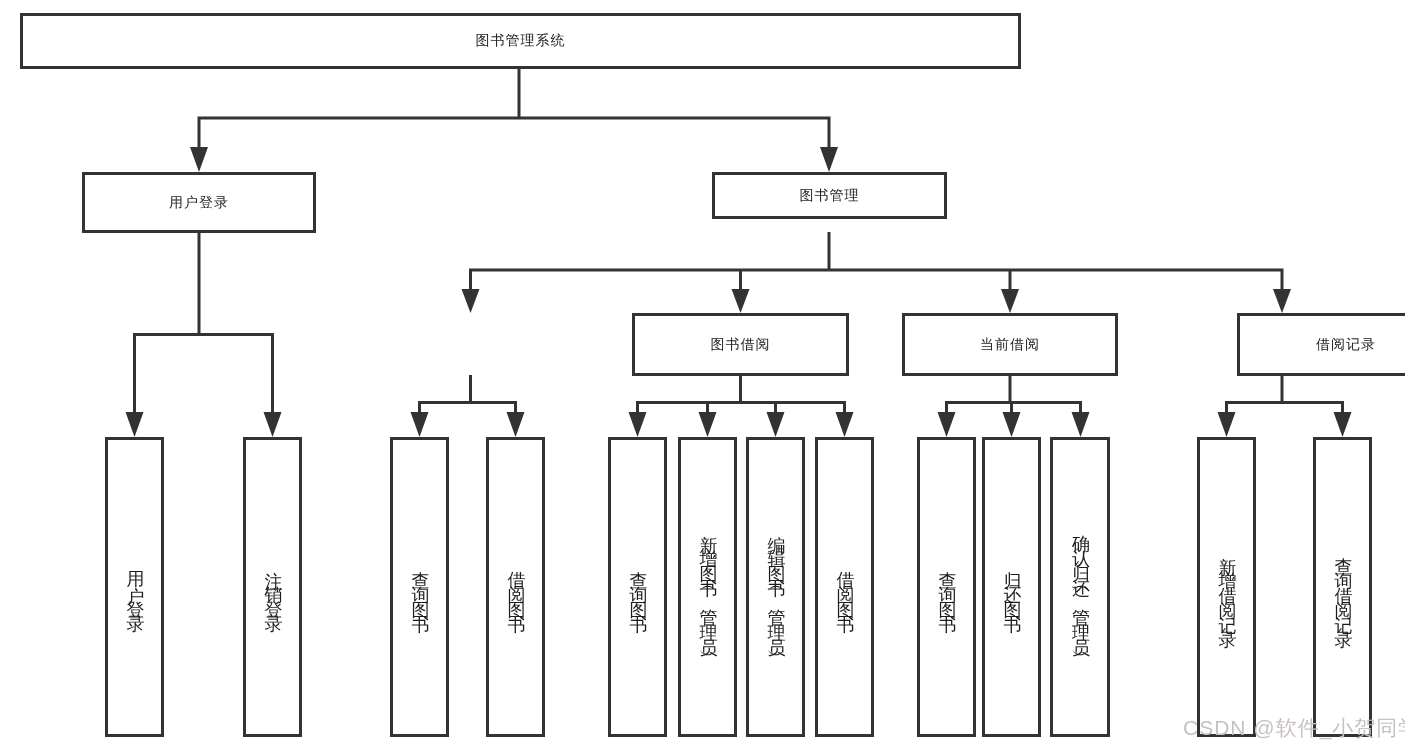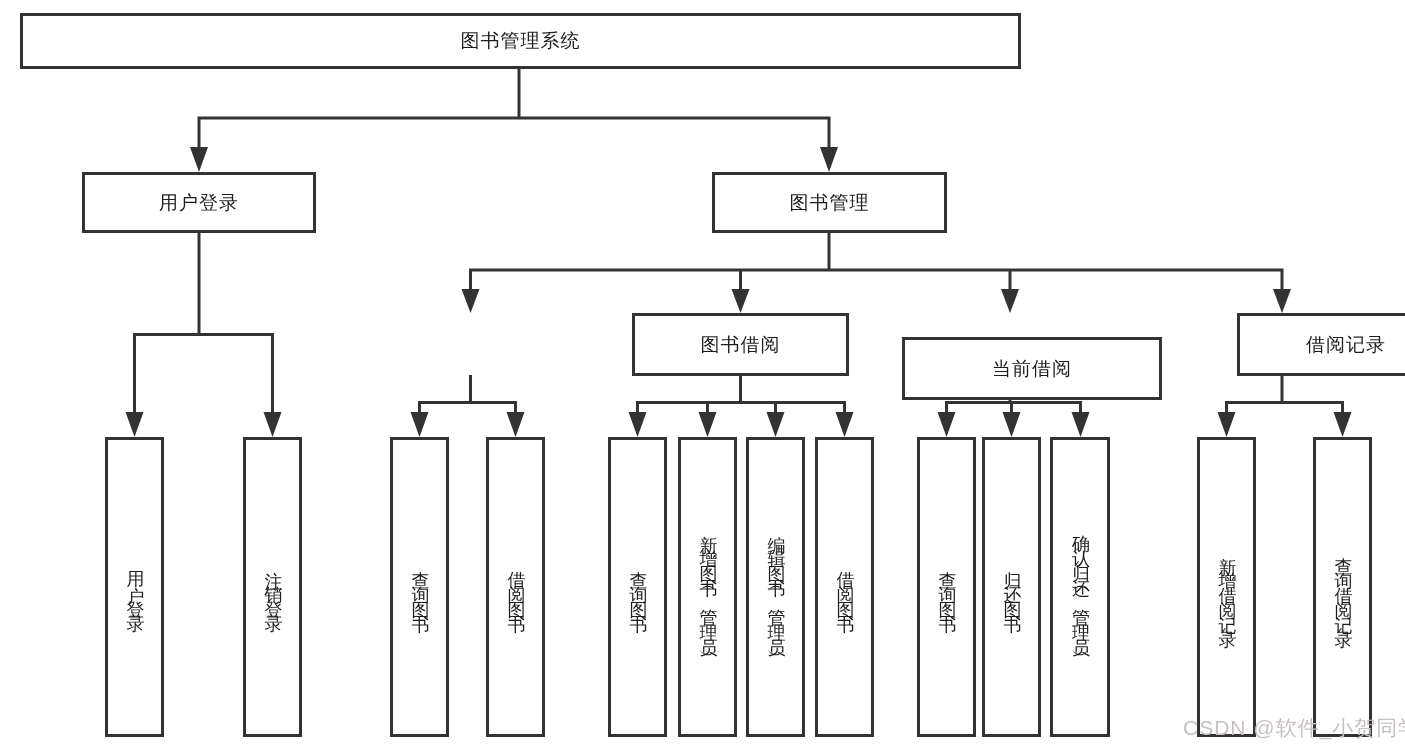--- a/index.html
+++ b/index.html
@@ -20,21 +20,21 @@
     position: absolute;
     box-sizing: border-box;
     border: 3px solid #333333;
     background: #ffffff;
     display: flex;
     align-items: center;
     justify-content: center;
     color: #1d1d1d;
   }
   .node.h span {
-    font-size: 19px;
+    font-size: 14px;
     letter-spacing: 1px;
     white-space: nowrap;
   }
   .node.v span {
     writing-mode: vertical-rl;
     text-orientation: mixed;
     font-size: 18px;
     letter-spacing: 0.82em;
     line-height: 1.1;
   }
@@ -83,28 +83,28 @@
       M1333.5,412 L1351.5,412 L1342.5,437 Z"></path>
   </svg>
 
   <div class="node h" style="left:20px; top:13px; width:1001px; height:56px;">
     <span>图书管理系统</span>
   </div>
 
   <div class="node h" style="left:82px; top:172px; width:234px; height:61px;">
     <span>用户登录</span>
   </div>
-  <div class="node h" style="left:712px; top:172px; width:235px; height:61px;">
+  <div class="node h" style="left:712px; top:172px; width:235px; height:47px;">
     <span>图书管理</span>
   </div>
 
   <div class="node h" style="left:632px; top:313px; width:217px; height:63px;text-align:right;">
     <span>图书借阅</span>
   </div>
-  <div class="node h" style="left:902px; top:313px; width:260px; height:63px;margin-top:24px;">
+  <div class="node h" style="left:902px; top:313px; width:216px; height:63px;">
     <span>当前借阅</span>
   </div>
   <div class="node h" style="left:1237px; top:313px; width:218px; height:63px;">
     <span>借阅记录</span>
   </div>
 
   <div class="node v" style="left:105px; top:437px; width:59px; height:300px;">
     <span>用户登录</span>
   </div>
   <div class="node v" style="left:243px; top:437px; width:59px; height:300px;">

